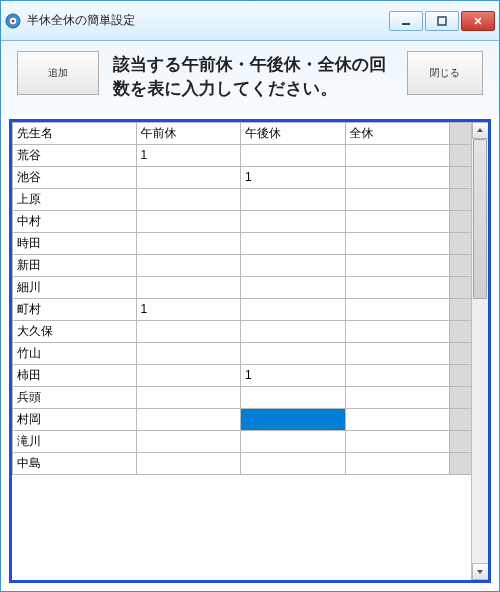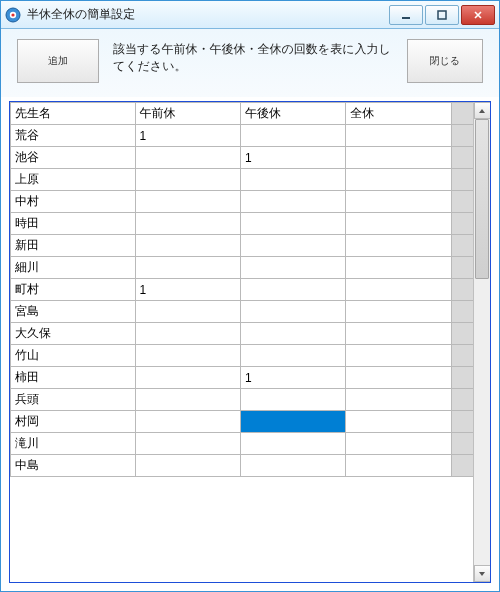--- a/index.html
+++ b/index.html
@@ -11,21 +11,21 @@
   }
   .window {
     width: 500px;
     height: 592px;
     border: 1px solid #3a93d6;
     display: flex;
     flex-direction: column;
     background: #fff;
   }
   .titlebar {
-    height: 28px;
+    height: 40px;
     background: linear-gradient(#f5fbff, #d9eefc);
     border-bottom: 1px solid #7fb8e0;
     display: flex;
     align-items: center;
     padding: 0 4px;
   }
   .titlebar .icon {
     width: 16px; height: 16px;
     margin-right: 6px;
     display: flex; align-items: center; justify-content: center;
@@ -64,30 +64,31 @@
     background: linear-gradient(#fdfdfd,#e7e7e7);
     padding: 14px 22px;
     font-size: 10px;
     color: #333;
     cursor: pointer;
     font-family: inherit;
   }
   .btn.add { min-width: 82px; }
   .btn.close-btn { min-width: 72px; margin-left: auto; }
   .instructions {
-    font-size: 12px;
+    font-size: 17px;
     color: #222;
     line-height: 1.4;
     padding-top: 2px;
     flex: 1;
+    font-weight: bold;
   }
   .table-wrap {
     flex: 1;
     margin: 4px 8px 8px 8px;
-    border: 1px solid #1d4ed8;
+    border: 3px solid #1d4ed8;
     overflow: hidden;
     display: flex;
     flex-direction: column;
     position: relative;
     background: #fff;
     align-items: flex-end;
   }
   .grid {
     flex: 1;
     overflow: hidden;
@@ -259,27 +260,20 @@
               <td class="gutter"></td>
             </tr>
             <tr>
               <td>町村</td>
               <td>1</td>
               <td></td>
               <td></td>
               <td class="gutter"></td>
             </tr>
             <tr>
-              <td>宮島</td>
-              <td></td>
-              <td></td>
-              <td></td>
-              <td class="gutter"></td>
-            </tr>
-            <tr>
               <td>大久保</td>
               <td></td>
               <td></td>
               <td></td>
               <td class="gutter"></td>
             </tr>
             <tr>
               <td>竹山</td>
               <td></td>
               <td></td>

